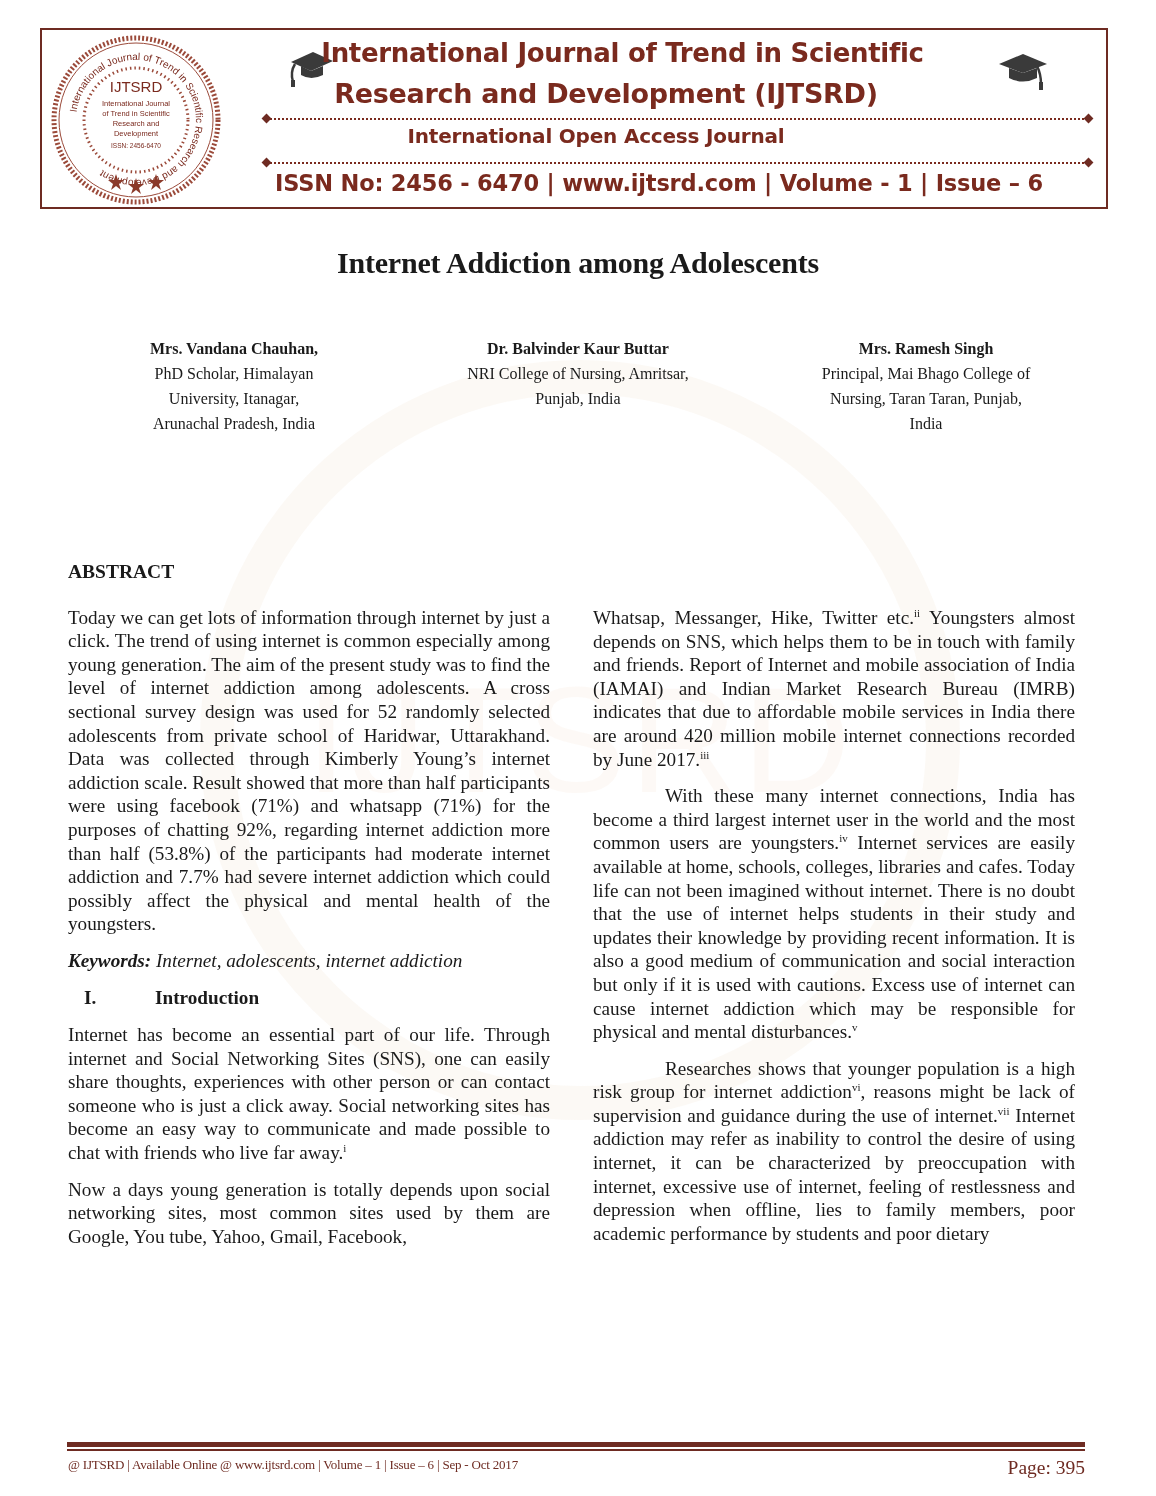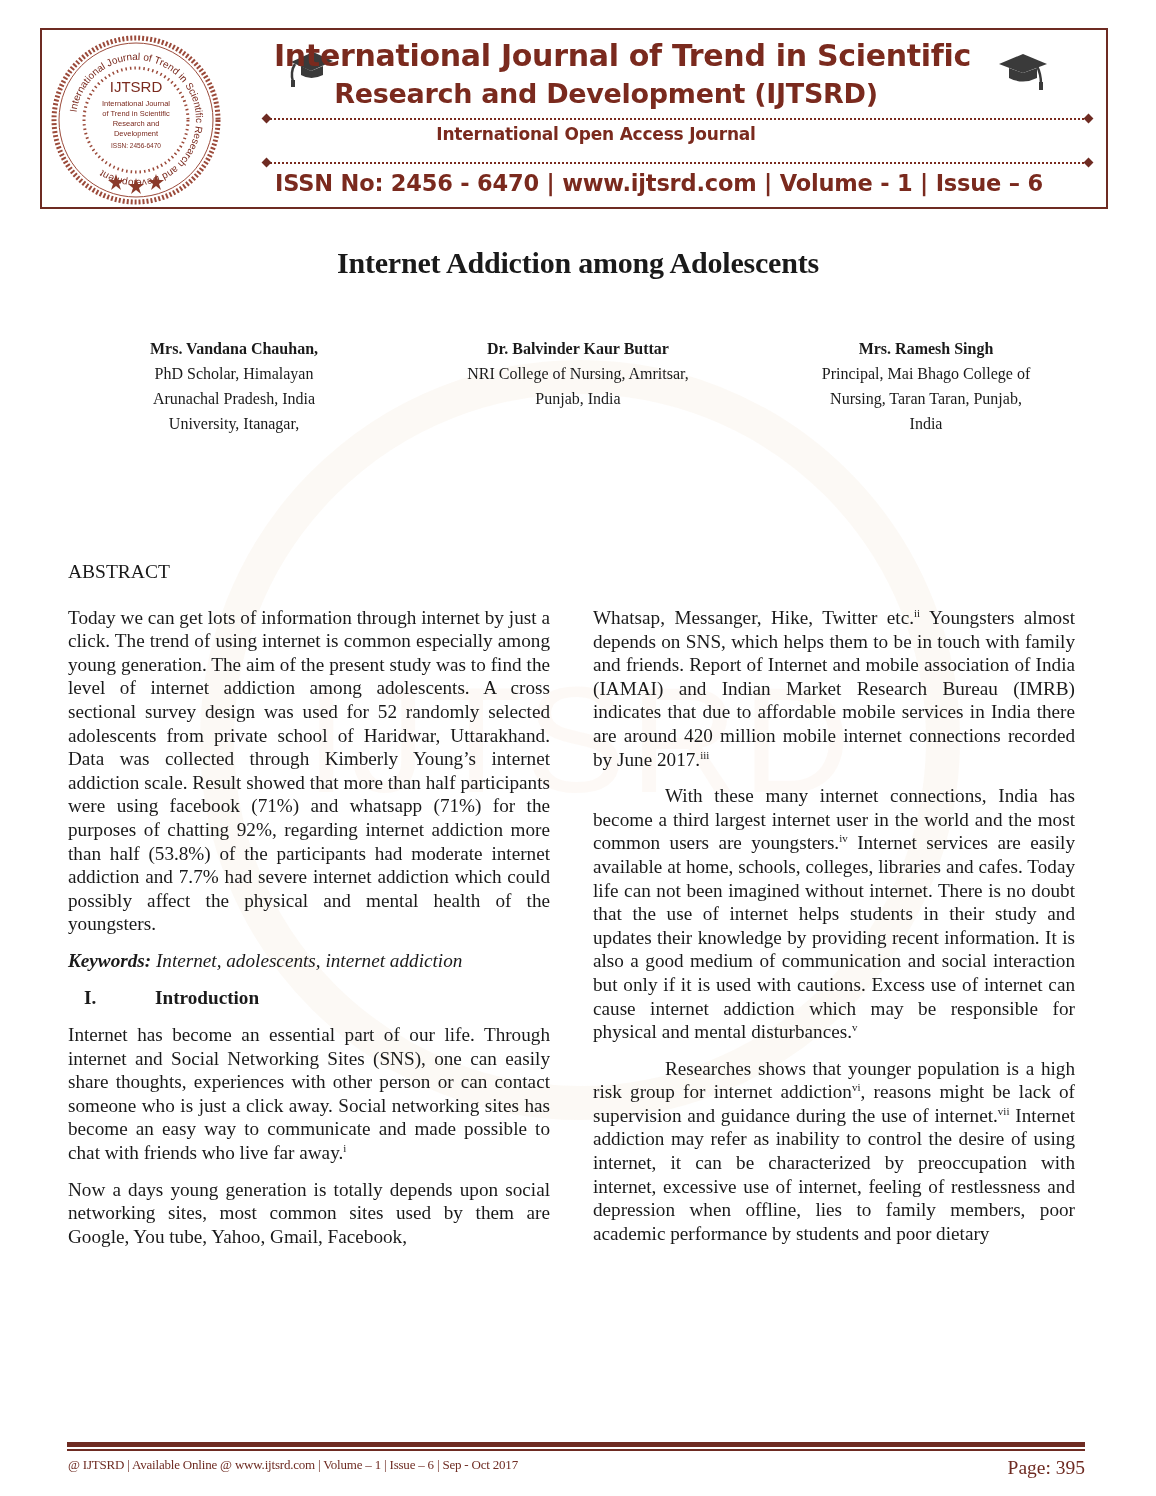--- a/index.html
+++ b/index.html
@@ -14,23 +14,23 @@
                font-family: "Liberation Sans", sans-serif; font-size: 150px; font-weight: 400;
                color: rgba(230, 190, 150, 0.09); letter-spacing: 4px; }
 
   
   .header-box { position: absolute; left: 40px; top: 28px; width: 1068px; height: 181px;
                 border: 2px solid #6e2b22; box-sizing: border-box; }
   .seal { position: absolute; left: 8px; top: 4px; width: 172px; height: 172px; }
   .journal-line1, .journal-line2, .journal-line3, .journal-line4 {
       position: absolute; left: 0; right: 0; text-align: center; color: #7a2a1e;
       font-family: "DejaVu Sans", "Liberation Sans", sans-serif; font-weight: bold; }
-  .journal-line1 { top: 8px; font-size: 30px; padding-left: 97px; letter-spacing: -0.3px; }
+  .journal-line1 { top: 8px; font-size: 26px; padding-left: 97px; letter-spacing: -0.3px; }
   .journal-line2 { top: 48px; font-size: 27px; padding-left: 64px; letter-spacing: -0.3px; }
-  .journal-line3 { top: 94px; font-size: 17px; padding-left: 44px; letter-spacing: -0.2px; }
+  .journal-line3 { top: 94px; font-size: 20px; padding-left: 44px; letter-spacing: -0.2px; }
   .journal-line4 { top: 140px; font-size: 22.5px; padding-left: 170px; letter-spacing: -0.2px; }
   .dotted-rule { position: absolute; left: 225px; right: 18px; height: 0;
                  border-top: 2px dotted #7a2a1e; }
   .dotted-rule.r1 { top: 88px; }
   .dotted-rule.r2 { top: 132px; }
   .diamond { position: absolute; width: 7px; height: 7px; background: #6e2b22; transform: rotate(45deg); }
   .cap-icon { position: absolute; }
 
   
   .paper-title { position: absolute; left: 0; right: 0; top: 246px; text-align: center;
@@ -41,21 +41,21 @@
   .author.a1 { left: 74px; }
   .author.a2 { left: 418px; }
   .author.a3 { left: 766px; }
 
   
   .col { position: absolute; width: 482px; font-size: 19.2px; line-height: 23.6px;
          text-align: justify; }
   .col.left { left: 68px; top: 560px; }
   .col.right { left: 593px; top: 606px; }
   .col p { margin: 0 0 13px 0; }
-  .abstract-heading { font-weight: normal; font-size: 19.5px; margin: 0 0 22px 0; }
+  .abstract-heading { font-weight: bold; font-size: 19.5px; margin: 0 0 22px 0; }
   .keywords { font-style: italic; margin: 0 0 14px 0; }
   .keywords .kw-label { font-weight: bold; }
   .section-heading { font-weight: bold; margin: 0 0 14px 16px; }
   .section-heading .num { display: inline-block; width: 71px; }
   .indent { text-indent: 72px; }
   sup { font-size: 11px; line-height: 0; vertical-align: 7px; }
 
   
   .footer-rule-thick { position: absolute; left: 67px; top: 1442px; width: 1018px; height: 5px; background: #6e2b22; }
   .footer-rule-thin { position: absolute; left: 67px; top: 1449px; width: 1018px; height: 1.5px; background: #6e2b22; }
@@ -121,22 +121,22 @@
   <div class="diamond" style="right:14px; top:129px;"></div>
 
   <div class="journal-line4">ISSN No: 2456 - 6470  |  www.ijtsrd.com  |  Volume - 1 | Issue – 6</div>
 </div>
 
 <div class="paper-title">Internet Addiction among Adolescents</div>
 
 <div class="author a1">
   <div class="name">Mrs. Vandana Chauhan,</div>
   <div>PhD Scholar, Himalayan</div>
+  <div>University, Itanagar,</div>
   <div>Arunachal Pradesh, India</div>
-  <div>University, Itanagar,</div>
 </div>
 <div class="author a2">
   <div class="name">Dr. Balvinder Kaur Buttar</div>
   <div>NRI College of Nursing, Amritsar,</div>
   <div>Punjab, India</div>
 </div>
 <div class="author a3">
   <div class="name">Mrs. Ramesh Singh</div>
   <div>Principal, Mai Bhago College of</div>
   <div>Nursing, Taran Taran, Punjab,</div>

